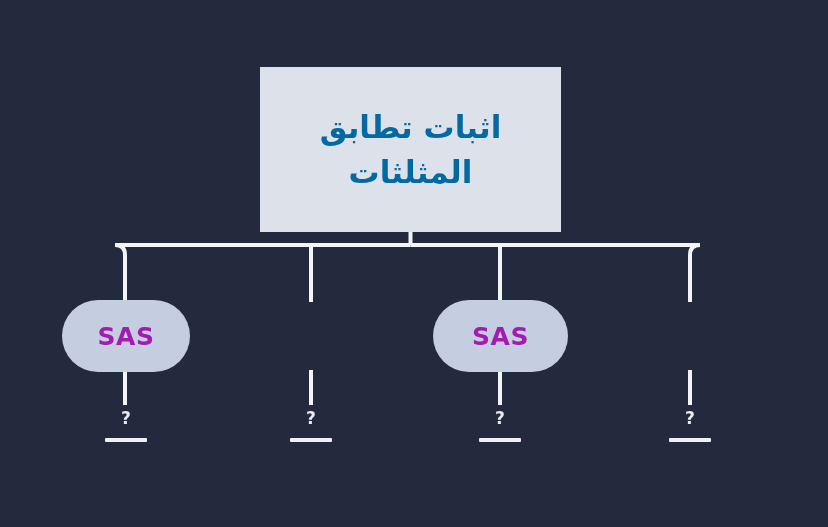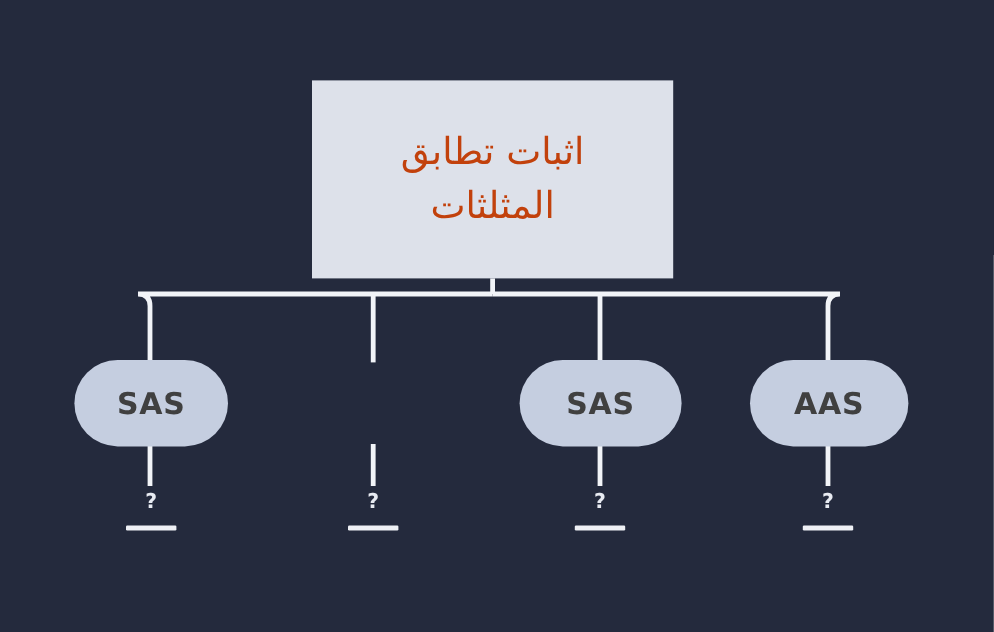--- a/index.html
+++ b/index.html
@@ -38,23 +38,23 @@
     width: 301px;
     height: 165px;
     background: #dde1ea;
     display: flex;
     align-items: center;
     justify-content: center;
     box-sizing: border-box;
     padding: 6px 14px;
   }
   .root-label {
-    color: #c2410c;
+    color: #0369a1;
     font-size: 31px;
-    font-weight: normal;
+    font-weight: bold;
     line-height: 1.42;
     text-align: center;
     direction: rtl;
     unicode-bidi: isolate;
     letter-spacing: 0px;
     white-space: pre-line;
   }
 
   
   .pill {
@@ -62,21 +62,21 @@
     top: 300px;
     height: 72px;
     background: #c5cee0;
     border-radius: 36px;
     display: flex;
     align-items: center;
     justify-content: center;
     box-sizing: border-box;
   }
   .pill-label {
-    color: #404040;
+    color: #a21caf;
     font-size: 25px;
     font-weight: bold;
     letter-spacing: 0.6px;
   }
 
   
   .leaf {
     position: absolute;
     top: 408px;
     width: 70px;
@@ -127,23 +127,20 @@
 
   <div class="pill" style="left:62px; width:128px;">
     <span class="pill-label">SAS</span>
   </div>
 
 
   <div class="pill" style="left:433px; width:135px;">
     <span class="pill-label">SAS</span>
   </div>
 
-  <div class="pill" style="left:625px; width:132px;">
-    <span class="pill-label">AAS</span>
-  </div>
 
   <div class="leaf" style="left:126px;">
     <span class="leaf-mark">?</span>
     <span class="leaf-rule"></span>
   </div>
 
   <div class="leaf" style="left:311px;">
     <span class="leaf-mark">?</span>
     <span class="leaf-rule"></span>
   </div>

